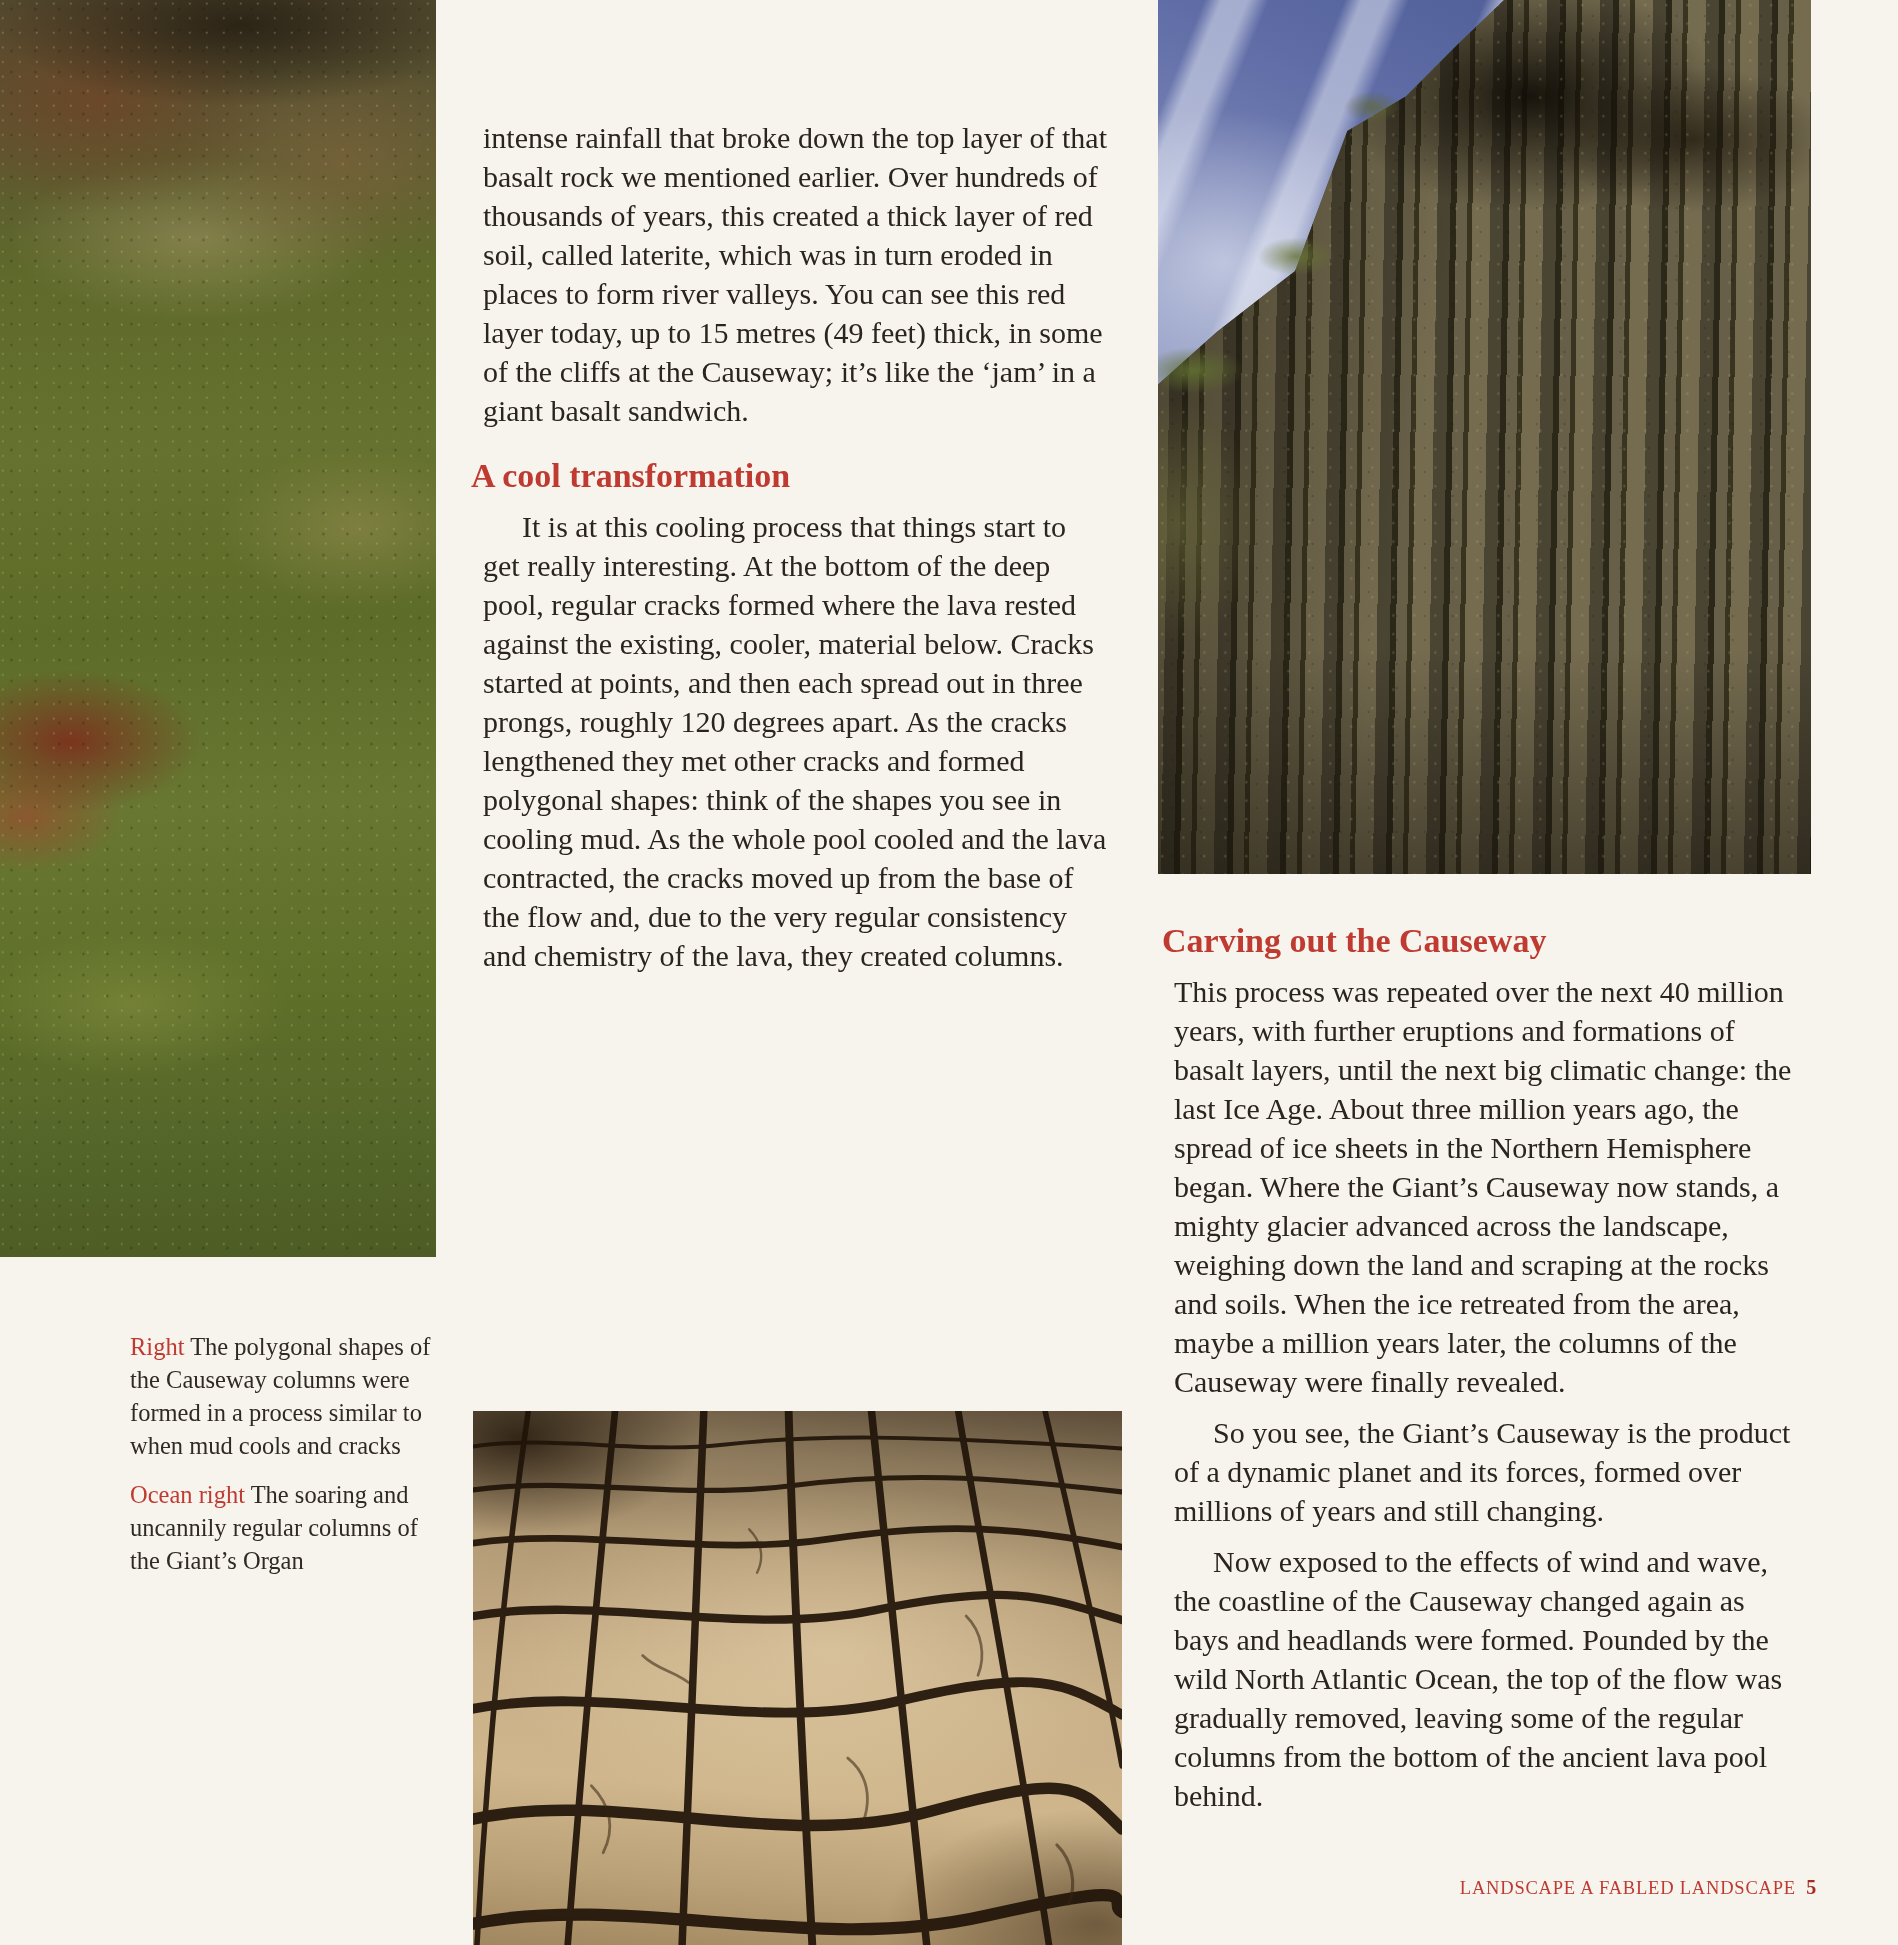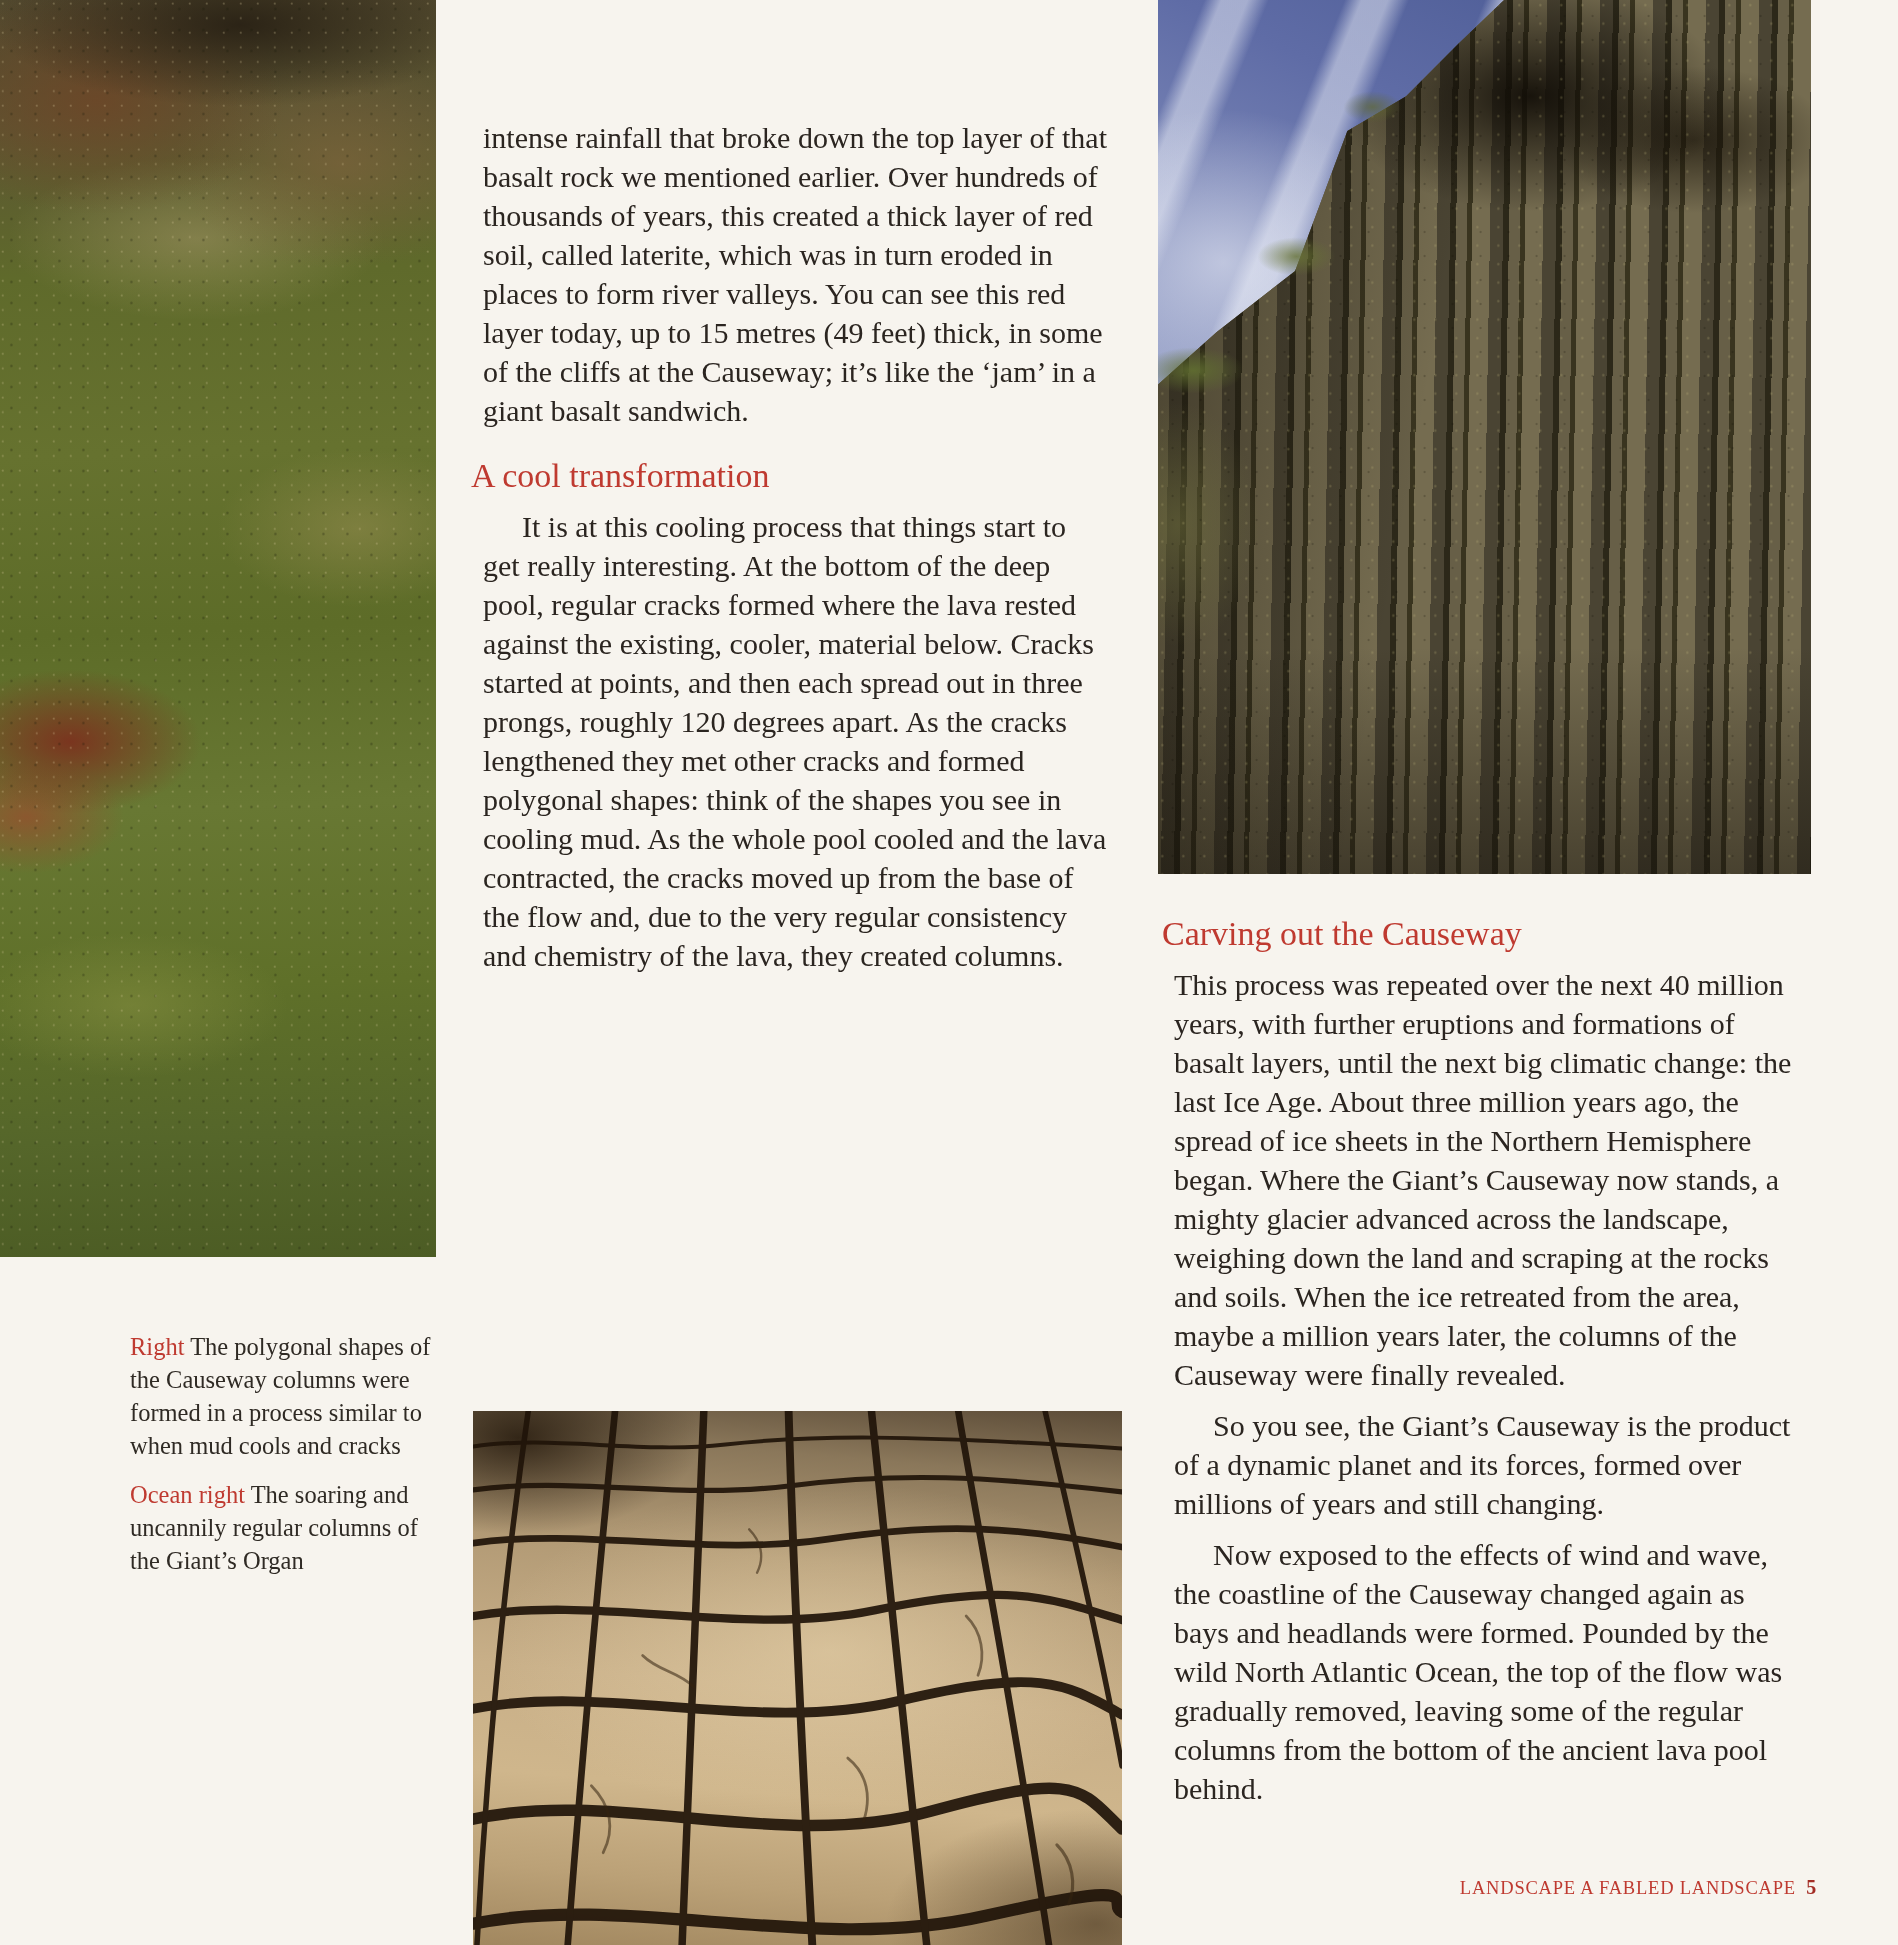--- a/index.html
+++ b/index.html
@@ -79,24 +79,24 @@
   }
   #mud svg{position:absolute;inset:0;width:100%;height:100%;}
 
   
   .col{position:absolute;width:651px;font-size:30px;line-height:39px;color:#2b2520;text-align:left;}
   #col-middle{left:471px;top:106px;}
   #col-right{left:1162px;top:914px;width:651px;}
   .col p{margin:12px;}
   .col p.indent{text-indent:39px;}
   h2.section-heading{
-    font-size:34px;line-height:39px;font-weight:400;color:#bf3a30;
+    font-size:34px;line-height:39px;font-weight:700;color:#bf3a30;
     margin:26px 0 10.3px 0;
   }
-  #col-right h2.section-heading{margin-top:0;}
+  #col-right h2.section-heading{margin-top:7px;}
 
   .caption{position:absolute;left:130px;width:308px;font-size:24.5px;line-height:33px;color:#2f2a24;}
   #caption-1{top:1330px;}
   #caption-2{top:1478px;}
   .caption .lead{color:#bf3a30;}
 
   #footer{
     position:absolute;top:1876px;right:82px;
     font-size:18.5px;letter-spacing:0.8px;color:#bf3a30;white-space:nowrap;
   }

